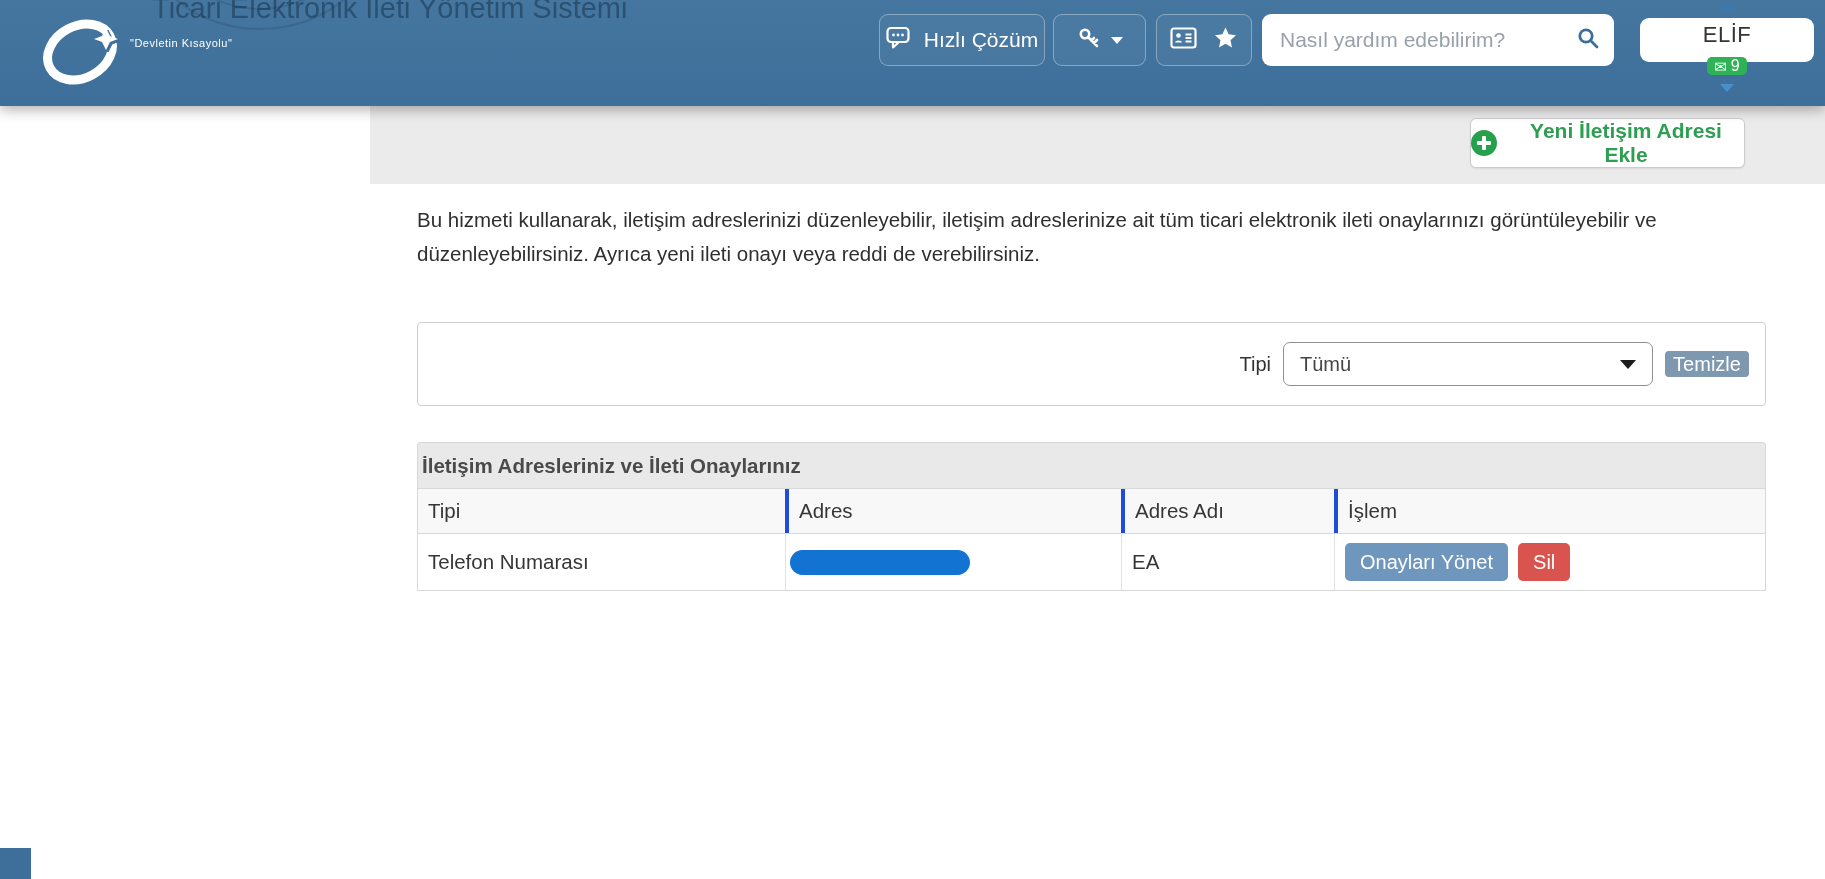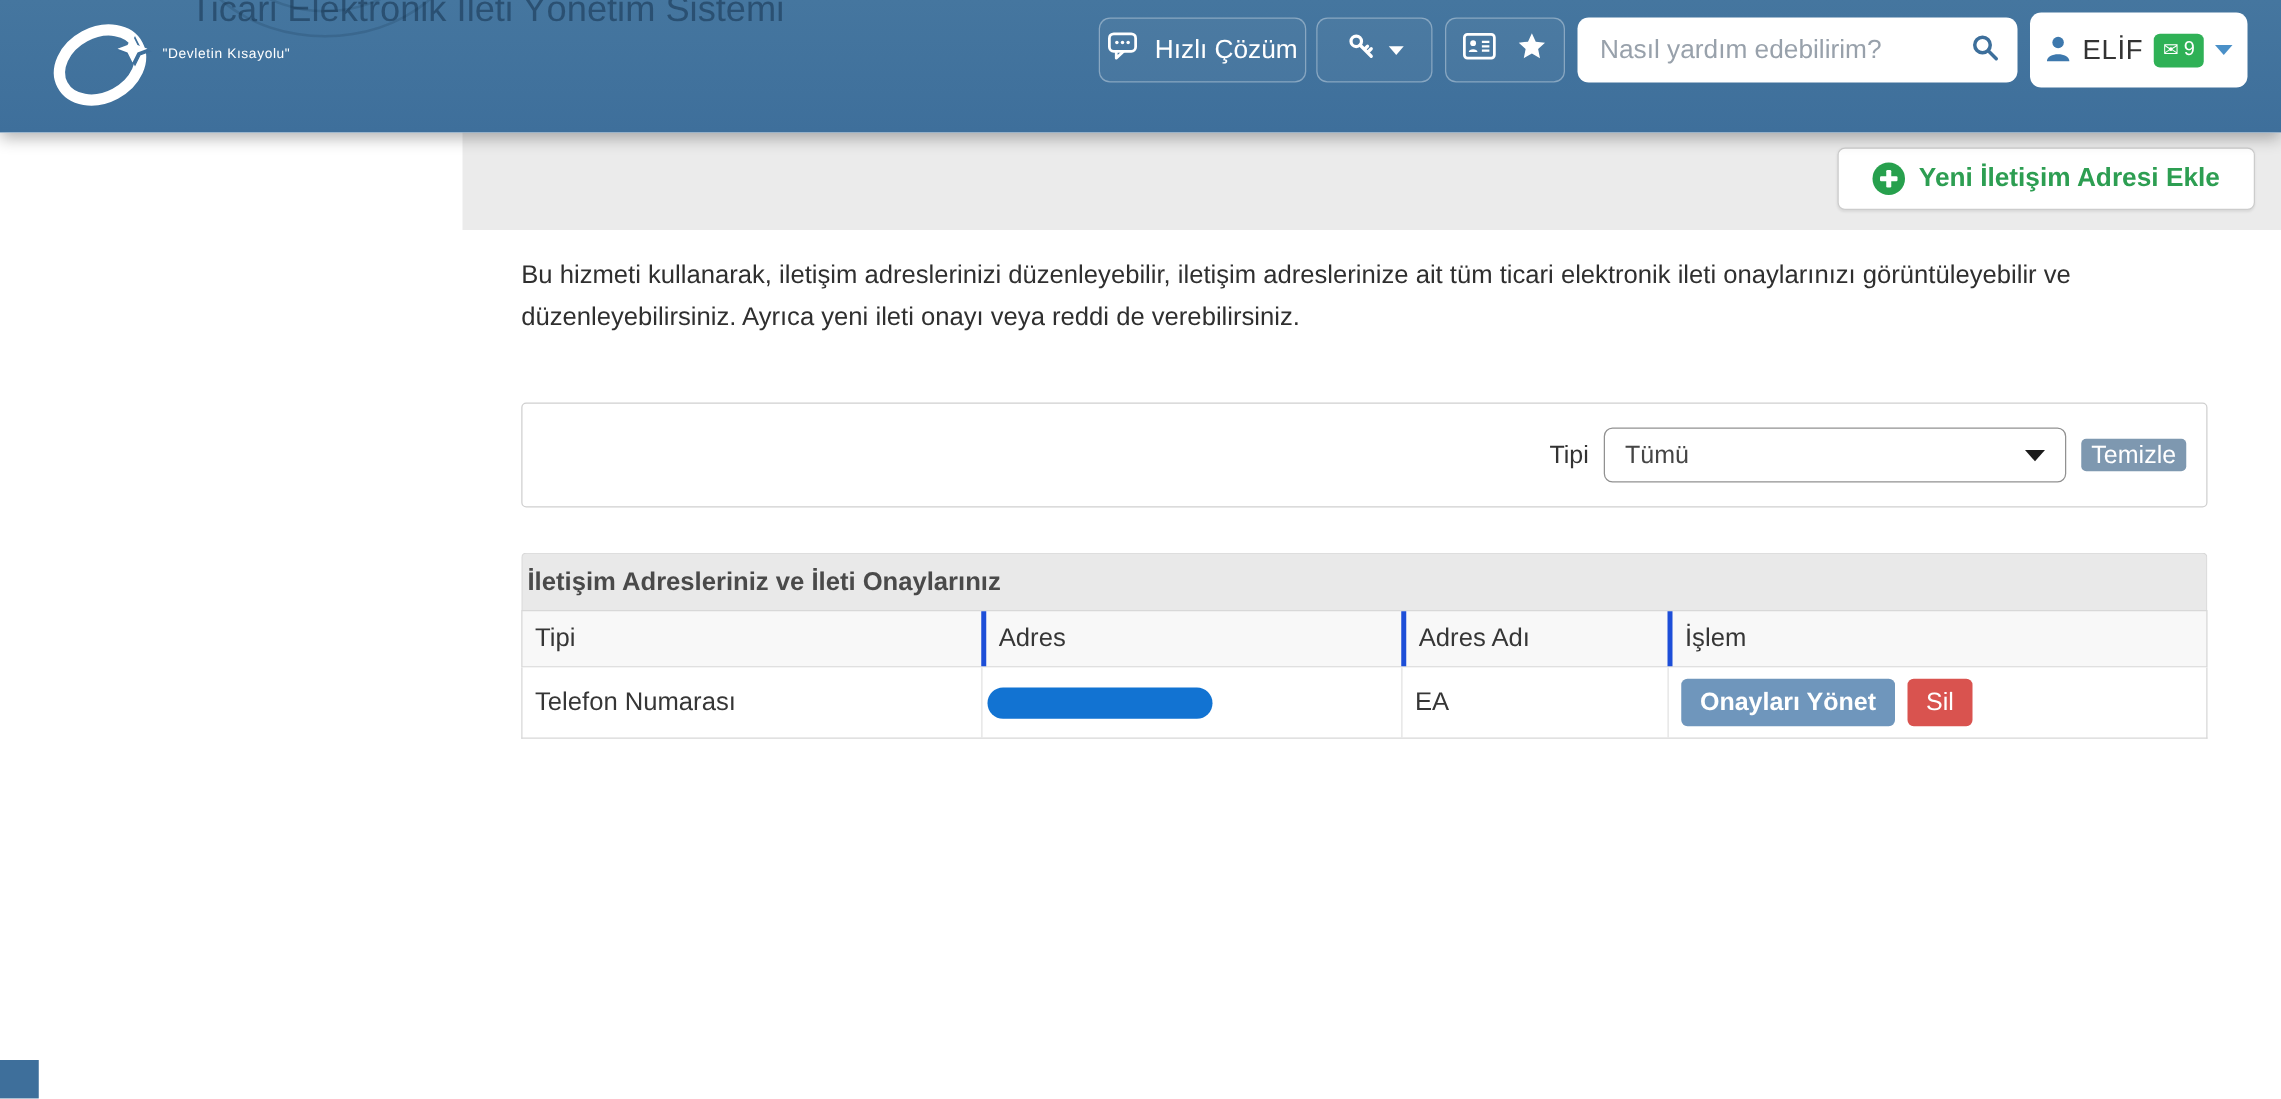--- a/index.html
+++ b/index.html
@@ -45,23 +45,24 @@
     margin-left:10px; width:352px; height:52px; background:#fff; border-radius:9px;
     display:flex; align-items:center; padding:0 14px 0 18px;
   }
   .searchbox input {
     flex:1; border:none; outline:none; font-size:21px; color:#333; background:transparent;
     font-family:"Liberation Sans", sans-serif;
   }
   .searchbox input::placeholder { color:#98a1ab; }
 
   .userbox {
-    margin-left:10px; width:174px; height:60px; background:#fff; border-radius:9px;
+    margin-left:26px; width:174px; height:44px; background:#fff; border-radius:9px;
     display:flex; align-items:center; justify-content:center; gap:9px; cursor:pointer; border:none;
     font-family:"Liberation Sans", sans-serif;
+    flex-direction:column;
   }
   .user-name { font-size:22px; color:#333; letter-spacing:0.5px; }
   .mail-badge {
     background:#2fb156; border-radius:5px; height:27px; padding:0 7px;
     display:flex; align-items:center; gap:4px; color:#fff; font-size:16px;
   }
   .mail-badge .env { font-size:15px; line-height:1; }
 
   
   .sidebar {
@@ -73,21 +74,21 @@
     background:linear-gradient(to right, rgba(241,242,244,0), #ffffff); }
   .sidebar-info {
     position:absolute; top:11px; left:74px; width:240px;
     font-size:20px; line-height:30px; color:#3c3c3c;
   }
   .sidebar-divider { position:absolute; top:144px; left:50px; width:282px; height:2px; background:#ffffff; }
 
   
   .grayband { position:absolute; top:106px; left:370px; width:1455px; height:78px; background:#ebebeb; }
   .add-btn {
-    position:absolute; top:12px; left:1100px; width:334px; height:50px;
+    position:absolute; top:12px; left:1100px; width:275px; height:50px;
     background:#fff; border:1px solid #ccc; border-radius:6px;
     display:flex; align-items:center; justify-content:center; gap:11px;
     color:#2d9e52; font-size:21px; font-weight:bold; cursor:pointer;
     box-shadow:0 1px 2px rgba(0,0,0,0.08);
     font-family:"Liberation Sans", sans-serif;
   }
   .plus-circle {
     width:26px; height:26px; border-radius:50%; background:#27a04d; position:relative; flex:0 0 auto;
   }
   .plus-circle::before, .plus-circle::after {
@@ -136,21 +137,21 @@
     display:flex; align-items:center; padding-left:10px; font-size:20.5px; color:#363636;
     border-left:1px solid #e2e2e2; height:100%;
   }
   .tbl-body .cell:first-child { border-left:none; }
   .redacted-pill { width:180px; height:25px; border-radius:13px; background:#1273d2; margin-left:-6px; }
   .cell-actions { gap:10px; padding-left:10px; }
   .act-btn {
     height:38px; border:none; border-radius:5px; color:#fff; font-size:20px; cursor:pointer;
     padding:0 15px; font-family:"Liberation Sans", sans-serif;
   }
-  .act-manage { background:#6f96bc;font-weight:bold; }
+  .act-manage { background:#6f96bc; }
   .act-delete { background:#d9534f; }
 
   .corner-square { position:absolute; left:0; top:848px; width:31px; height:31px; background:#3e6f9b; border:none; cursor:pointer; }
 </style>
 </head>
 <body>
 
 <div class="screen">
 
   <header class="header">

